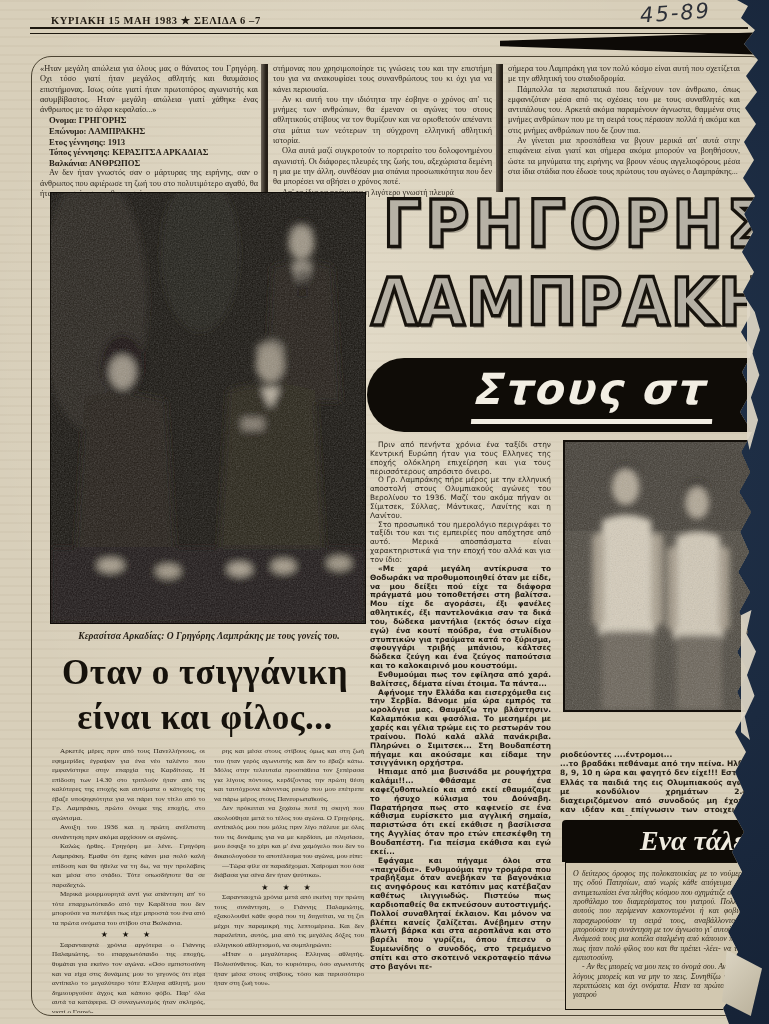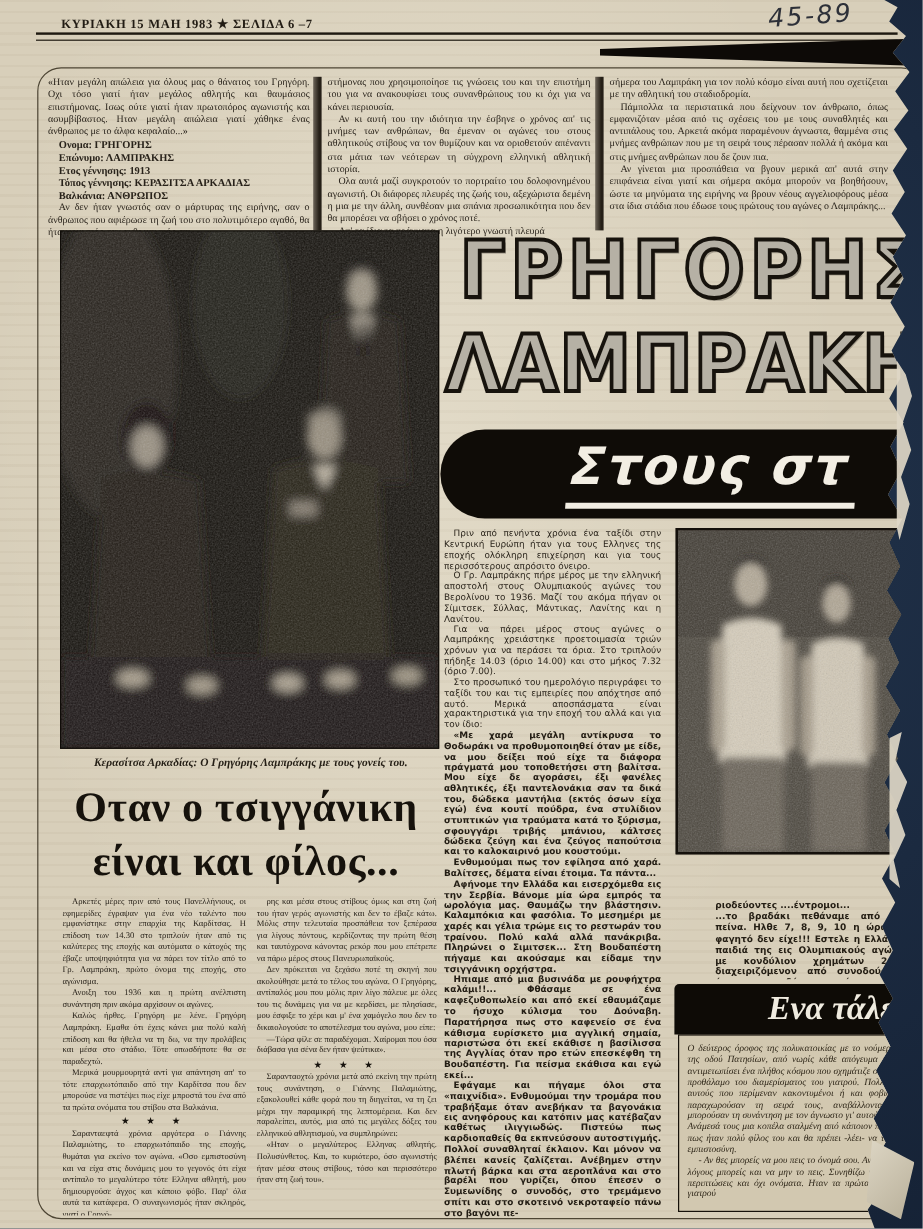--- a/index.html
+++ b/index.html
@@ -87,21 +87,21 @@
   .journey p.diary { font-weight:bold; color:#221c13; }
   
   .athletes-photo { position:absolute; left:563px; top:440px; width:193px; height:272px;
     border:2px solid #14100b; background:#4c473e; }
   .athletes-photo svg { display:block; width:100%; height:100%; }
   
   .rightcol {
     position:absolute; left:560px; top:750px; width:198px; height:66px; overflow:hidden;
     font:bold 7.5px/9.2px "DejaVu Sans", sans-serif; color:#241e14; text-align:justify;
   }
-  .rightcol p { text-indent:8px;margin-left:36px; }
+  .rightcol p { text-indent:8px; }
   .rightcol p.noind { text-indent:0; }
   
   .art-title {
     position:absolute; left:46px; top:650px; width:318px; text-align:center;
     font:bold 35px/45px "Liberation Serif", serif; color:#16120c; letter-spacing:.5px;
   }
   .artcol {
     position:absolute; top:747px; height:266px; overflow:hidden; color:#28221a;
     font:7.15px/9.55px "Liberation Serif", serif; text-align:justify;
   }
@@ -220,21 +220,20 @@
     <div class="headline hl1">ΓΡΗΓΟΡΗΣ</div>
     <div class="headline hl2">ΛΑΜΠΡΑΚΗΣ</div>
 
     <div class="banner">
       <span class="banner-text">Στους στ</span>
     </div>
 
     <div class="journey">
       <p>Πριν από πενήντα χρόνια ένα ταξίδι στην Κεντρική Ευρώπη ήταν για τους Ελληνες της εποχής ολόκληρη επιχείρηση και για τους περισσότερους απρόσιτο όνειρο.</p>
       <p>Ο Γρ. Λαμπράκης πήρε μέρος με την ελληνική αποστολή στους Ολυμπιακούς αγώνες του Βερολίνου το 1936. Μαζί του ακόμα πήγαν οι Σίμιτσεκ, Σύλλας, Μάντικας, Λανίτης και η Λανίτου.</p>
-      <p>Για να πάρει μέρος στους αγώνες ο Λαμπράκης χρειάστηκε προετοιμασία τριών χρόνων για να περάσει τα όρια. Στο τριπλούν πήδηξε 14.03 (όριο 14.00) και στο μήκος 7.32 (όριο 7.00).</p>
       <p>Στο προσωπικό του ημερολόγιο περιγράφει το ταξίδι του και τις εμπειρίες που απόχτησε από αυτό. Μερικά αποσπάσματα είναι χαρακτηριστικά για την εποχή του αλλά και για τον ίδιο:</p>
       <p class="diary">«Με χαρά μεγάλη αντίκρυσα το Θοδωράκι να προθυμοποιηθεί όταν με είδε, να μου δείξει πού είχε τα διάφορα πράγματά μου τοποθετήσει στη βαλίτσα. Μου είχε δε αγοράσει, έξι φανέλες αθλητικές, έξι παντελονάκια σαν τα δικά του, δώδεκα μαντήλια (εκτός όσων είχα εγώ) ένα κουτί πούδρα, ένα στυλίδιον στυπτικών για τραύματα κατά το ξύρισμα, σφουγγάρι τριβής μπάνιου, κάλτσες δώδεκα ζεύγη και ένα ζεύγος παπούτσια και το καλοκαιρινό μου κουστούμι.</p>
       <p class="diary">Ενθυμούμαι πως τον εφίλησα από χαρά. Βαλίτσες, δέματα είναι έτοιμα. Τα πάντα...</p>
       <p class="diary">Αφήνομε την Ελλάδα και εισερχόμεθα εις την Σερβία. Βάνομε μία ώρα εμπρός τα ωρολόγια μας. Θαυμάζω την βλάστησιν. Καλαμπόκια και φασόλια. Το μεσημέρι με χαρές και γέλια τρώμε εις το ρεστωράν του τραίνου. Πολύ καλά αλλά πανάκριβα. Πληρώνει ο Σιμιτσεκ... Στη Βουδαπέστη πήγαμε και ακούσαμε και είδαμε την τσιγγάνικη ορχήστρα.</p>
       <p class="diary">Ηπιαμε από μια βυσινάδα με ρουφήχτρα καλάμι!!... Φθάσαμε σε ένα καφεζυθοπωλείο και από εκεί εθαυμάζαμε το ήσυχο κύλισμα του Δούναβη. Παρατήρησα πως στο καφενείο σε ένα κάθισμα ευρίσκετο μια αγγλική σημαία, παριστώσα ότι εκεί εκάθισε η βασίλισσα της Αγγλίας όταν προ ετών επεσκέφθη τη Βουδαπέστη. Για πείσμα εκάθισα και εγώ εκεί...</p>
       <p class="diary">Εφάγαμε και πήγαμε όλοι στα «παιχνίδια». Ενθυμούμαι την τρομάρα που τραβήξαμε όταν ανεβήκαν τα βαγονάκια εις ανηφόρους και κατόπιν μας κατέβαζαν καθέτως ιλιγγιωδώς. Πιστεύω πως καρδιοπαθείς θα εκπνεύσουν αυτοστιγμής. Πολλοί συναθληταί έκλαιον. Και μόνον να βλέπει κανείς ζαλίζεται. Ανέβημεν στην πλωτή βάρκα και στα αεροπλάνα και στο βαρέλι που γυρίζει, όπου έπεσεν ο Συμεωνίδης ο συνοδός, στο τρεμάμενο σπίτι και στο σκοτεινό νεκροταφείο πάνω στο βαγόνι πε-</p>
     </div>
 
     <div class="athletes-photo">
       <svg viewBox="0 0 193 272" preserveAspectRatio="none">

